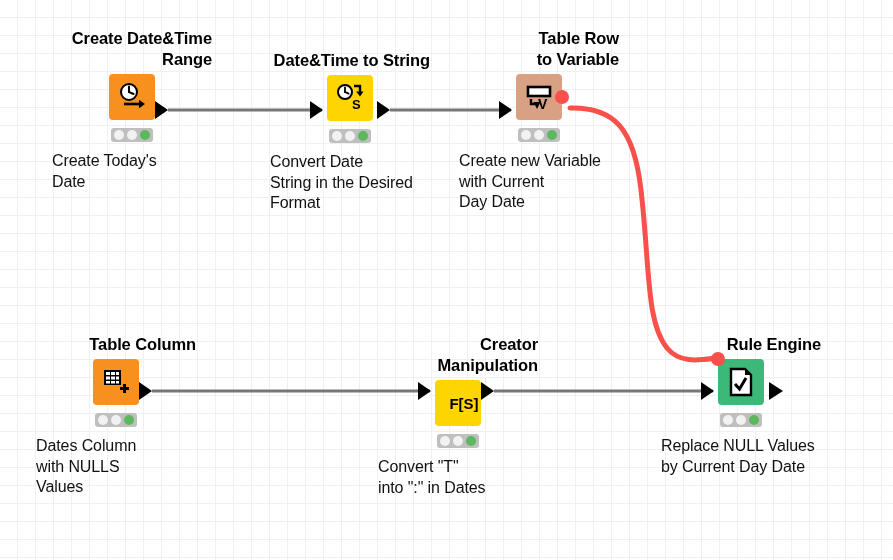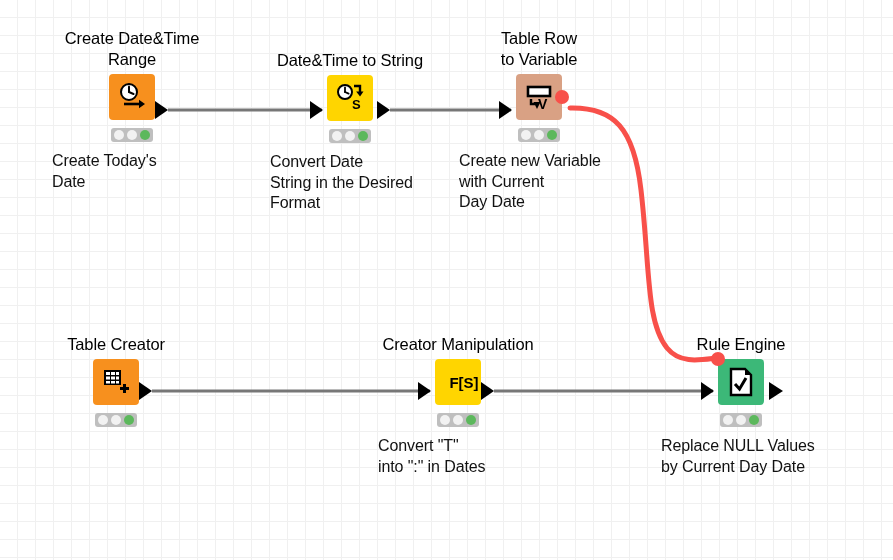--- a/index.html
+++ b/index.html
@@ -27,23 +27,23 @@
     width: 893px;
     height: 560px;
     pointer-events: none;
   }
   .node {
     position: absolute;
     width: 160px;
     margin-left: -80px;
   }
   .node-title {
-    text-align: center;
+    text-align: right;
     font-size: 16.5px;
-    font-weight: normal;
+    font-weight: bold;
     color: #000000;
     line-height: 1.28;
     white-space: pre-line;
     letter-spacing: -0.1px;
   }
   .node-body {
     position: relative;
     width: 46px;
     height: 46px;
     margin: 4px auto 0 auto;
@@ -197,21 +197,21 @@
       <span class="status-dot"></span>
       <span class="status-dot"></span>
       <span class="status-dot on"></span>
     </div>
     <div class="node-desc">Convert Date
 String in the Desired
 Format</div>
   </div>
 
   <div class="node" style="left:116px; top:334px;">
-    <div class="node-title">Table Creator</div>
+    <div class="node-title">Table Column</div>
     <div class="node-body" style="background:#F7901E;">
       <span>
         <svg class="icon-svg" width="30" height="30" viewBox="0 0 30 30">
           <rect x="3" y="3" width="17" height="15" fill="#000000"></rect>
           <rect x="5" y="5" width="4" height="3" fill="#ffffff"></rect>
           <rect x="10" y="5" width="4" height="3" fill="#ffffff"></rect>
           <rect x="15" y="5" width="3" height="3" fill="#ffffff"></rect>
           <rect x="5" y="9.5" width="4" height="3" fill="#ffffff"></rect>
           <rect x="10" y="9.5" width="4" height="3" fill="#ffffff"></rect>
           <rect x="15" y="9.5" width="3" height="3" fill="#ffffff"></rect>
@@ -221,20 +221,23 @@
           <rect x="19" y="20" width="9" height="3" fill="#000000"></rect>
           <rect x="22" y="17" width="3" height="9" fill="#000000"></rect>
         </svg>
       </span>
     </div>
     <div class="node-status">
       <span class="status-dot"></span>
       <span class="status-dot"></span>
       <span class="status-dot on"></span>
     </div>
+    <div class="node-desc">Dates Column
+with NULLS
+Values</div>
   </div>
 
   <div class="node" style="left:458px; top:334px;">
     <div class="node-title">Creator Manipulation</div>
     <div class="node-body" style="background:#FFD500;justify-content:flex-end;">
       <span>
         <svg class="icon-svg" width="34" height="24" viewBox="0 0 34 24">
           <text x="17" y="18" text-anchor="middle" font-family="Liberation Sans, sans-serif" font-size="15" font-weight="bold" fill="#000000">F[S]</text>
         </svg>
       </span>

